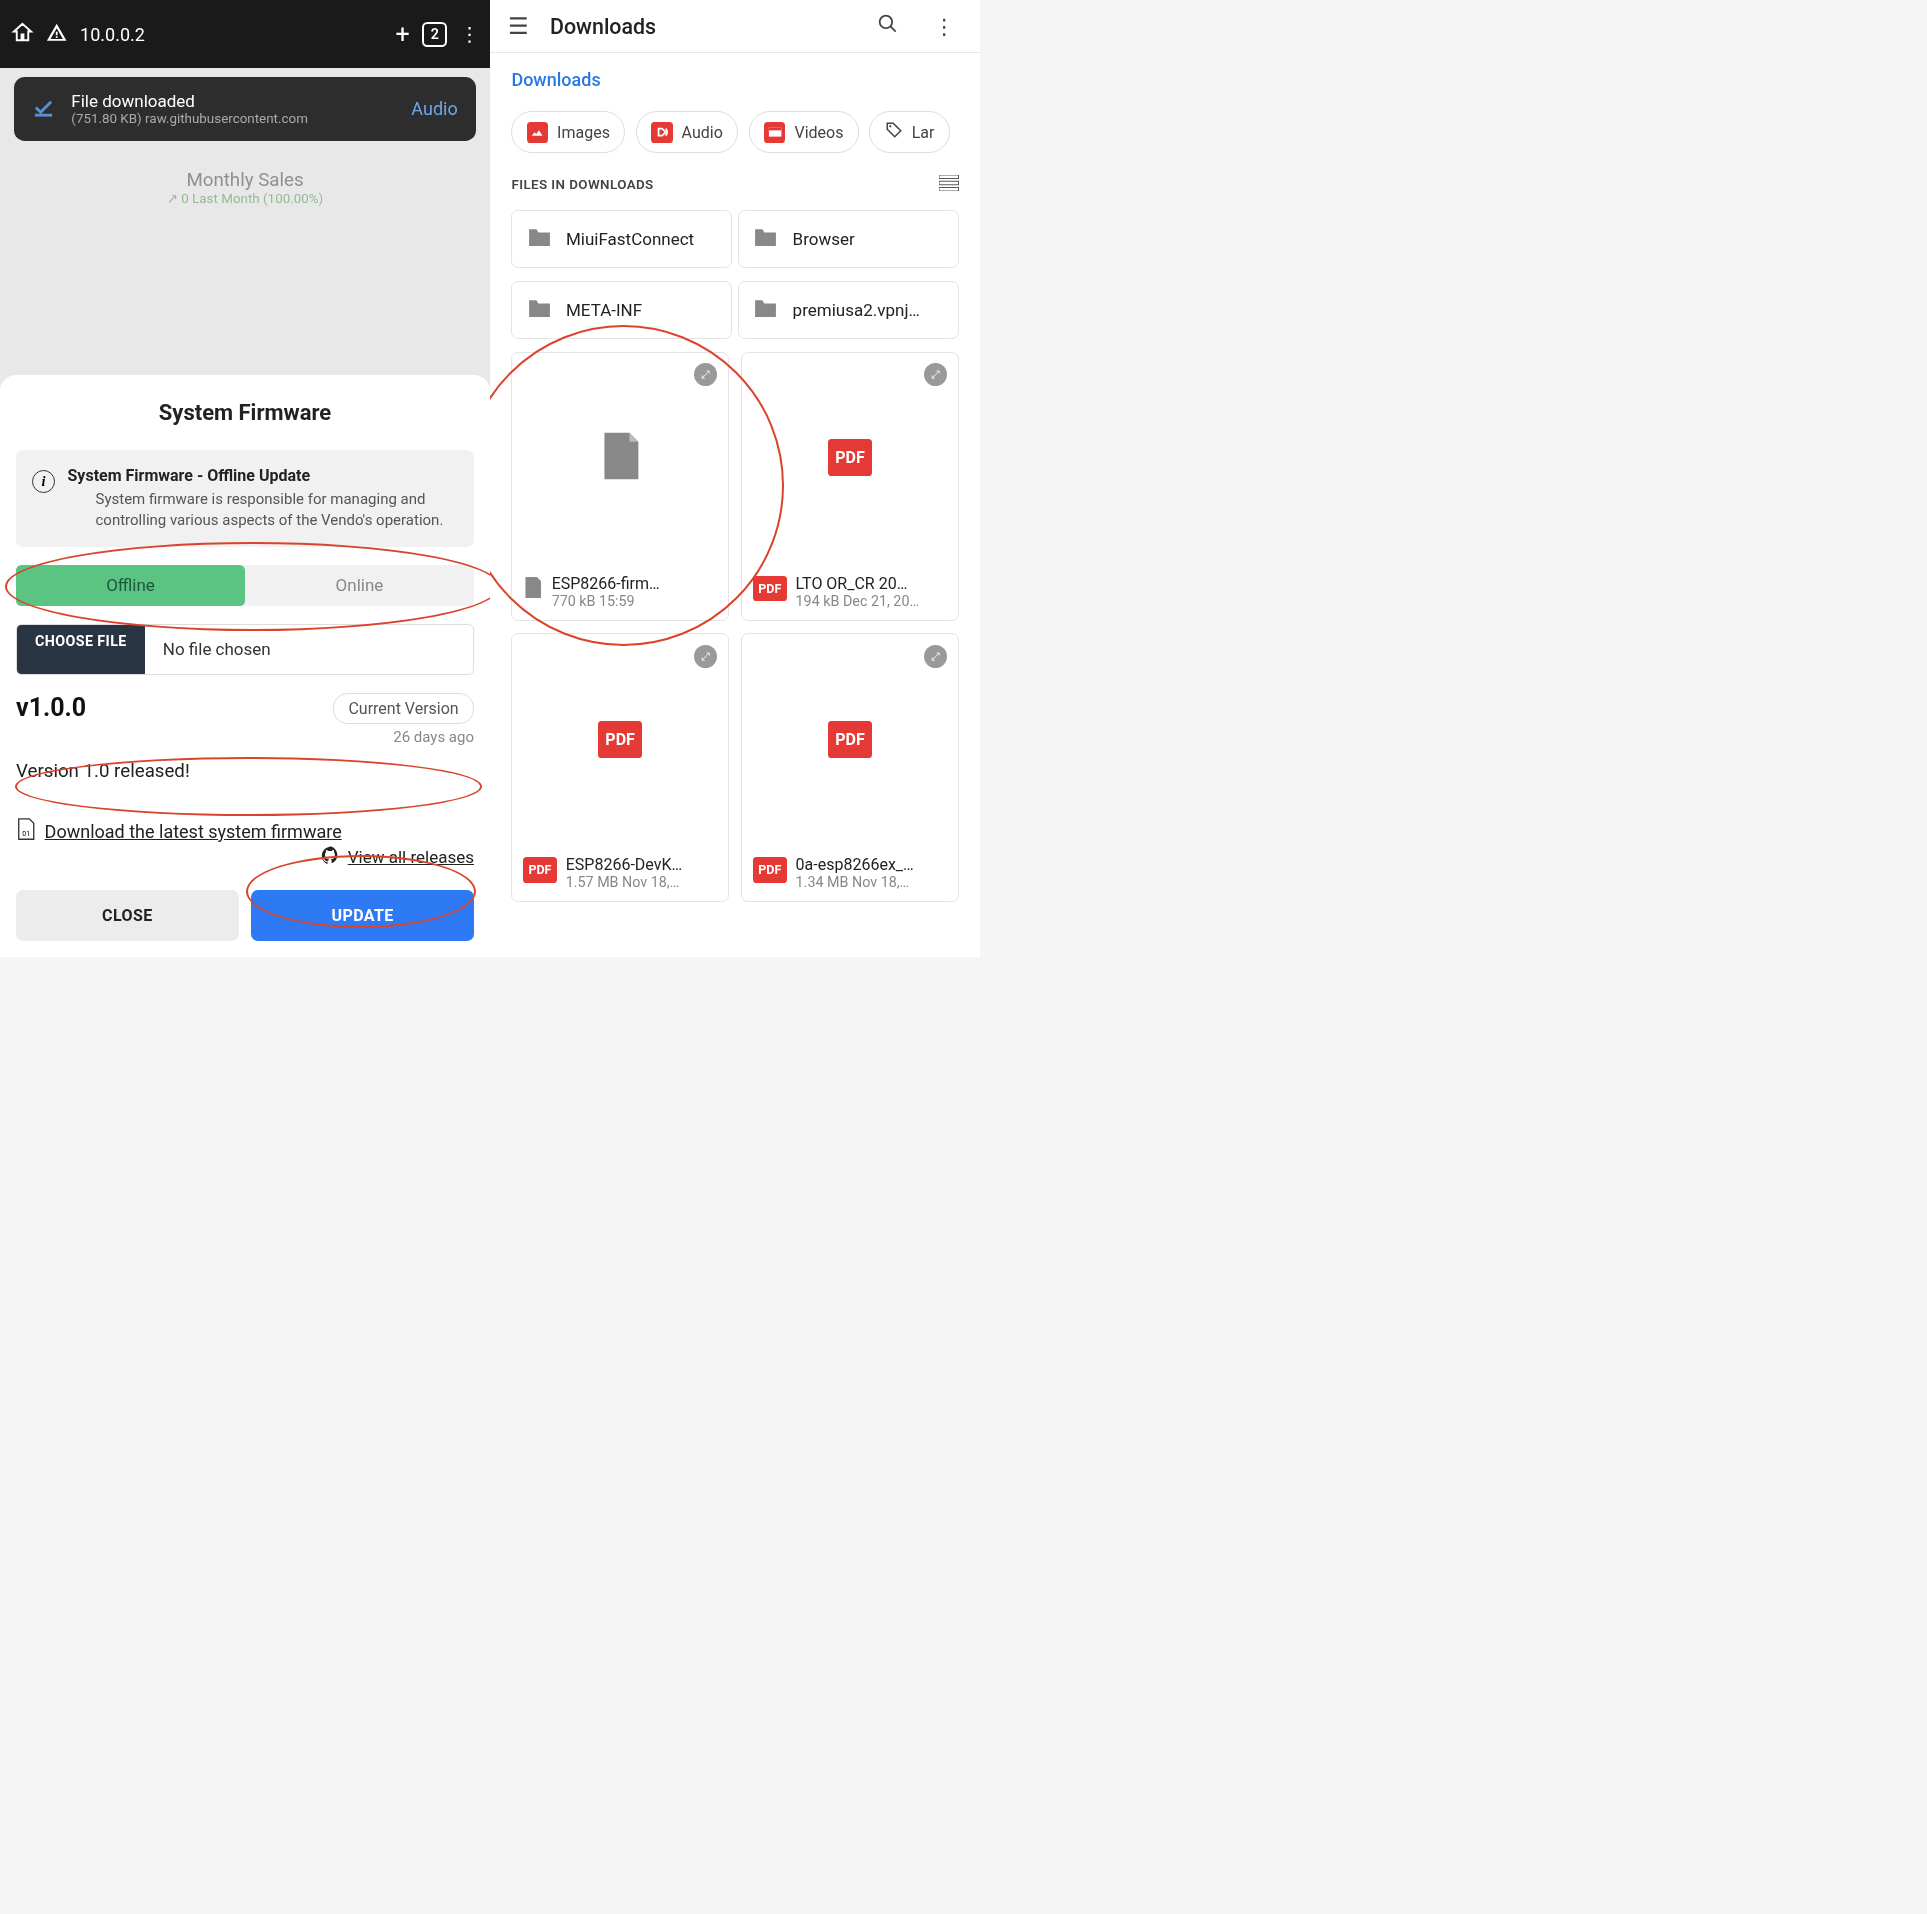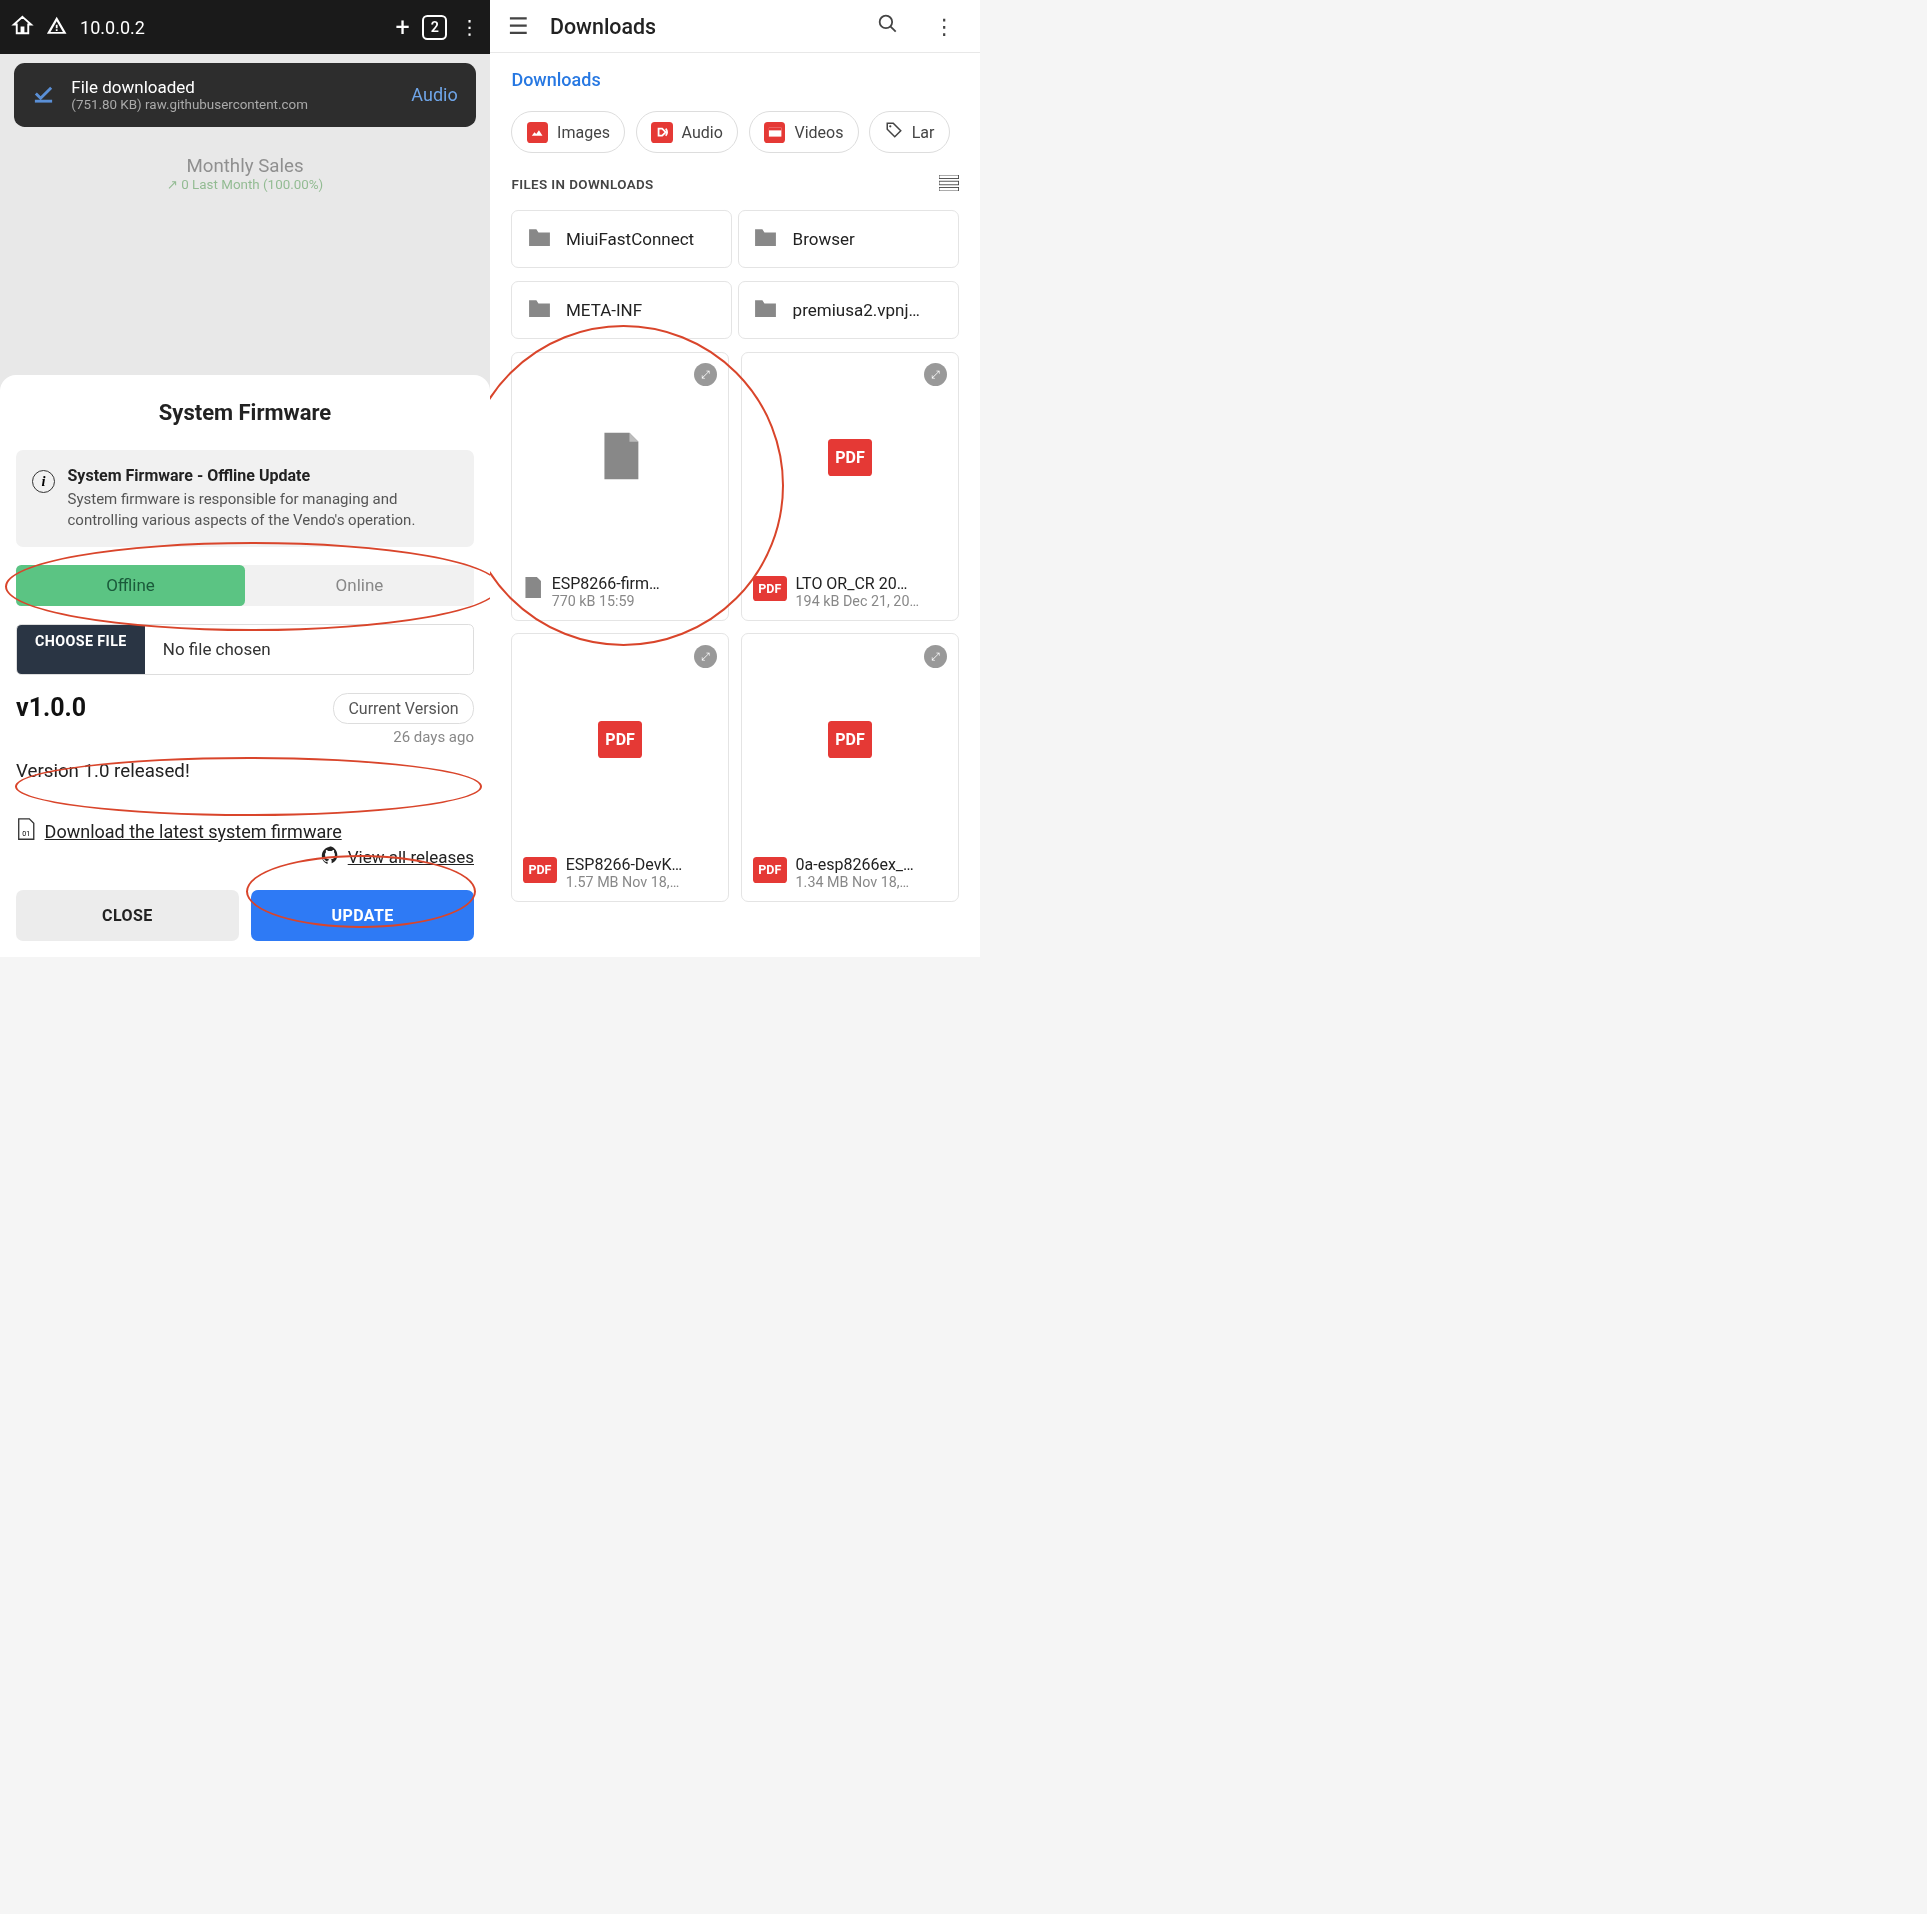--- a/index.html
+++ b/index.html
@@ -1,20 +1,20 @@
 <!DOCTYPE html>
 <html style="font-size:14.3px"><head>
 <meta charset="utf-8">
 <style>
 * { margin: 0; padding: 0; box-sizing: border-box; font-family: Roboto, -apple-system, Arial, sans-serif; }
 body { display: flex; width: 980px; height: 957px; background: #f5f5f5; }
 
 
 .left-panel { width: 490px; height: 100%; position: relative; background: #e8e8e8; overflow: hidden; }
-.browser-bar { background: #1a1a1a; height: 54px; display: flex; align-items: center; padding: 0 10.7px; gap: 12.5px; }
+.browser-bar { background: #1a1a1a; height: 68px; display: flex; align-items: center; padding: 0 10.7px; gap: 12.5px; }
 .home-icon svg, .warn-icon svg { fill: #fff; }
 .url-text { color: #fff; font-size: 18px; flex: 1; }
 .plus-icon { color: #fff; font-size: 25px; }
 .tab-count { border: 2.2px solid #fff; border-radius: 5.3px; color: #fff; width: 25px; height: 25px; display: flex; align-items: center; justify-content: center; font-size: 14.3px; font-weight: 600; }
 .menu-dots { color: #fff; font-size: 19.6px; }
 
 .download-toast { background: #2d2d2d; margin: 9px 14.3px; border-radius: 10.7px; padding: 14.3px 18px; display: flex; align-items: center; gap: 16px; }
 .toast-check svg { fill: #5a8fd6; }
 .toast-text { flex: 1; }
 .toast-title { color: #fff; font-size: 17px; font-weight: 400; }
@@ -26,21 +26,21 @@
 .bg-card-num { color: #333; font-size: 37px; font-weight: 700; text-align: center; }
 .bg-card-icon { display: inline-block; vertical-align: middle; margin-left: 36px; }
 .bg-card-row { text-align: center; }
 .bg-card-meta { color: #5a9e5a; font-size: 13.4px; text-align: center; }
 
 .modal { position: absolute; bottom: 0; left: 0; right: 0; background: #fff; border-radius: 16px 16px 0 0; padding: 25px 16px 16px; }
 .modal-title { text-align: center; font-size: 22px; font-weight: 700; color: #222; margin-bottom: 25px; }
 .info-box { background: #f1f1f1; border-radius: 7.1px; padding: 16px; display: flex; gap: 12.5px; margin-bottom: 18px; }
 .info-icon { border: 1.8px solid #333; border-radius: 50%; width: 23px; height: 23px; display: flex; align-items: center; justify-content: center; font-style: italic; font-weight: bold; font-family: serif; flex-shrink: 0; margin-top: 3.6px; }
 .info-title { font-weight: 700; font-size: 16px; color: #222; margin-bottom: 3.6px; }
-.info-body { color: #555; font-size: 15px; line-height: 1.4; }
+.info-body { color: #555; font-size: 15px; line-height: 1.4; margin-left: 28px; }
 
 .tabs { background: #f1f1f1; border-radius: 5.3px; display: flex; margin-bottom: 18px; }
 .tab { flex: 1; padding: 10.7px; text-align: center; font-size: 17px; color: #888; border-radius: 5.3px; }
 .tab.active { background: #5bc483; color: #1a5a3a; }
 
 .file-picker { display: flex; border: 0.9px solid #ddd; border-radius: 5.3px; overflow: hidden; margin-bottom: 18px; }
 .choose-btn { background: #2a3544; color: #fff; padding: 8px 18px; font-size: 14.3px; font-weight: 700; letter-spacing: 0.4px; }
 .file-label { padding: 14.3px 18px; font-size: 17px; color: #333; flex: 1; }
 
 .version-row { display: flex; justify-content: space-between; align-items: flex-start; margin-bottom: 3.6px; }

